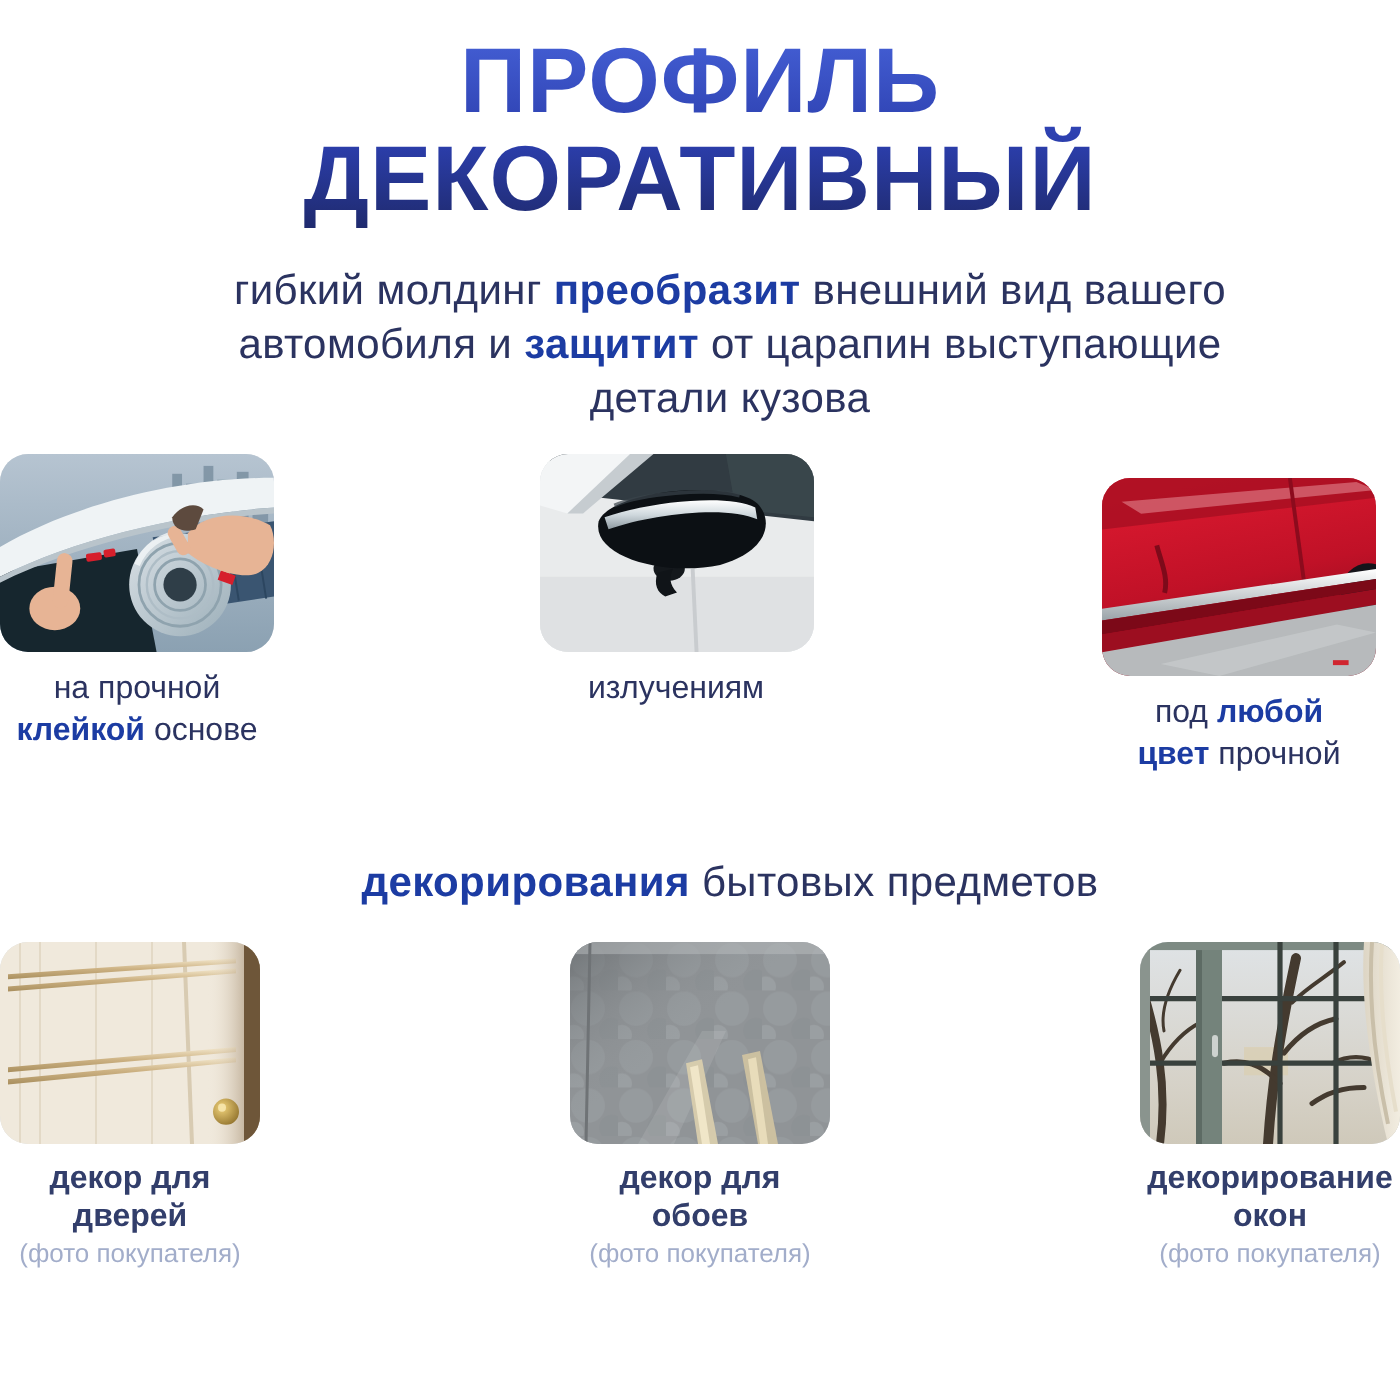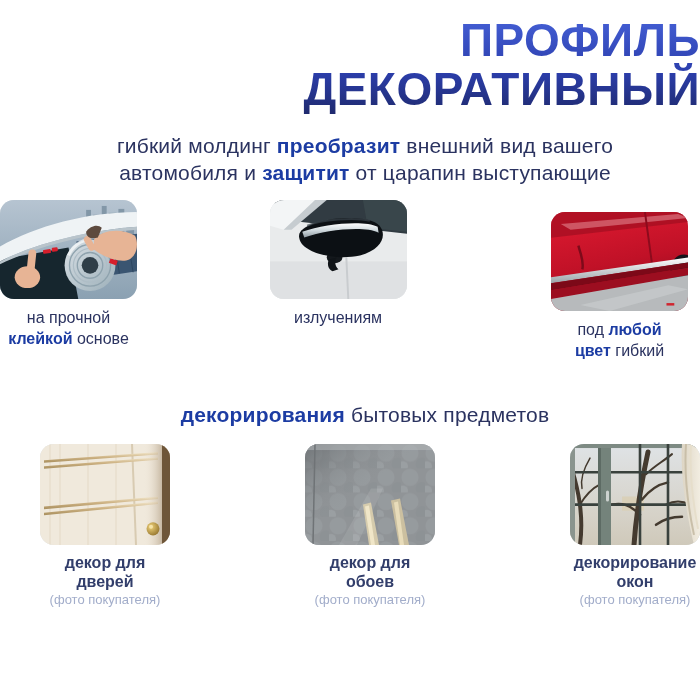--- a/index.html
+++ b/index.html
@@ -3,39 +3,39 @@
 <meta charset="utf-8">
 <style>
   html,body { margin:0; padding:0; background:#fff; }
   .page {
     width:700px; height:700px; background:#ffffff; overflow:hidden;
     box-sizing:border-box; padding-top:16px;
     font-family:"Liberation Sans","DejaVu Sans",sans-serif;
     margin:0 auto; position:relative;
   }
   .title {
-    margin:0; text-align:right; font-size:46px; font-weight:700;
+    margin:0; text-align:center; font-size:46px; font-weight:700;
     line-height:1.06; letter-spacing:0.5px; color:#2c3fae;
   }
   @supports (-webkit-background-clip: text) {
     .title {
       background:linear-gradient(180deg,#4560d6 0%,#2c3fae 55%,#1f2a6e 100%);
       -webkit-background-clip:text; background-clip:text; color:transparent;
     }
   }
   .title-line { display:block; }
   .intro, .heading2 {
     margin:18px auto 0; text-align:center; font-size:21px; line-height:27px;
     color:#2b3360; font-weight:400; letter-spacing:0.2px;padding-left:30px;
   }
   .heading2 { margin-top:28px; }
   .intro strong, .heading2 strong, .cap strong { font-weight:700; color:#1c3ca3; }
   .tline { display:block; }
   .row { display:flex; justify-content:space-between; gap:30px; margin-top:14px; }
-  .row2 { margin-top:16px; gap:52px;padding-left:40px; }
+  .row2 { margin-top:16px; gap:52px; }
   .card { width:137px; }
   .row2 .card { width:130px; }
   .photo {
     height:99px; border-radius:14px; overflow:hidden; background:#d8dde1;
   }
   .row2 .photo { height:101px; }
   .photo svg { display:block; width:100%; height:100%; }
   .cap {
     margin-top:8px; font-size:16px; line-height:21px; text-align:center;
     color:#2b3360;
@@ -53,20 +53,21 @@
 <div class="page">
 
   <h1 class="title">
     <span class="title-line">ПРОФИЛЬ</span>
     <span class="title-line">ДЕКОРАТИВНЫЙ</span>
   </h1>
 
   <p class="intro">
     <span class="tline"><span>гибкий молдинг </span><strong>преобразит</strong><span> внешний вид вашего</span></span>
     <span class="tline"><span>автомобиля и </span><strong>защитит</strong><span> от царапин выступающие</span></span>
+    <span class="tline">детали кузова</span>
   </p>
 
   <div class="row">
 
     <figure class="card" style="margin:0">
       <div class="photo">
         <svg viewBox="0 0 140 100" preserveAspectRatio="none">
           <defs>
             <linearGradient id="p1sky" x1="0" x2="0" y1="0" y2="1">
               <stop offset="0" stop-color="#b6c4d1"></stop>
@@ -178,21 +179,21 @@
           <polygon points="0,66 140,46 140,51 0,72" fill="url(#p3chrome)"></polygon>
           <polygon points="0,72 140,51 140,56 0,79" fill="#7c0918"></polygon>
           <polygon points="0,79 140,56 140,64 0,88" fill="#9c0e20"></polygon>
           <polygon points="0,88 140,64 140,100 0,100" fill="#b7babc"></polygon>
           <polygon points="30,94 120,74 140,78 60,100" fill="#c6c9cb" opacity="0.8"></polygon>
           <rect x="118" y="92" width="8" height="2.5" fill="#d0252f"></rect>
         </svg>
       </div>
       <figcaption class="cap">
         <span class="cap-line"><span>под </span><strong>любой</strong></span>
-        <span class="cap-line"><strong>цвет</strong><span> гибкий</span></span>
+        <span class="cap-line"><strong>цвет</strong><span> прочной</span></span>
       </figcaption>
     </figure>
 
   </div>
 
   <p class="heading2">
     <span class="tline"><strong>декорирования</strong><span> бытовых предметов</span></span>
   </p>
 
   <div class="row row2">

